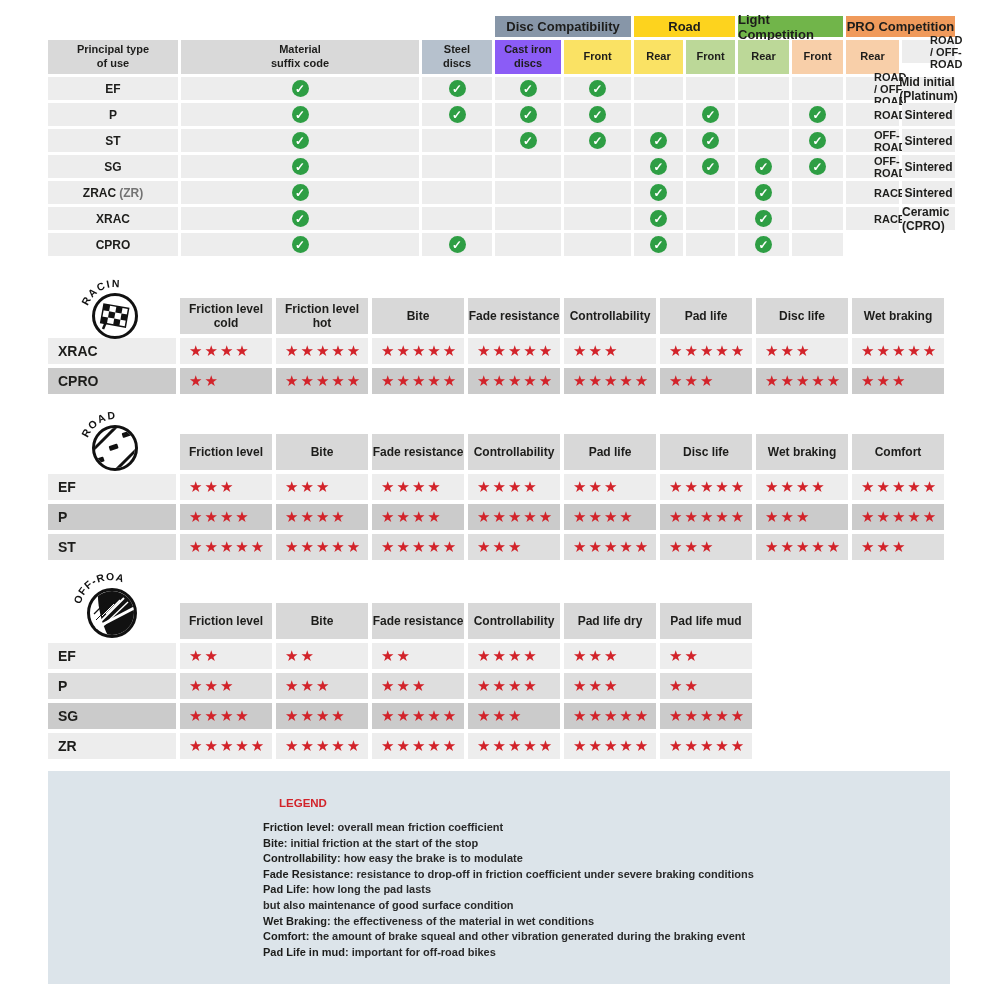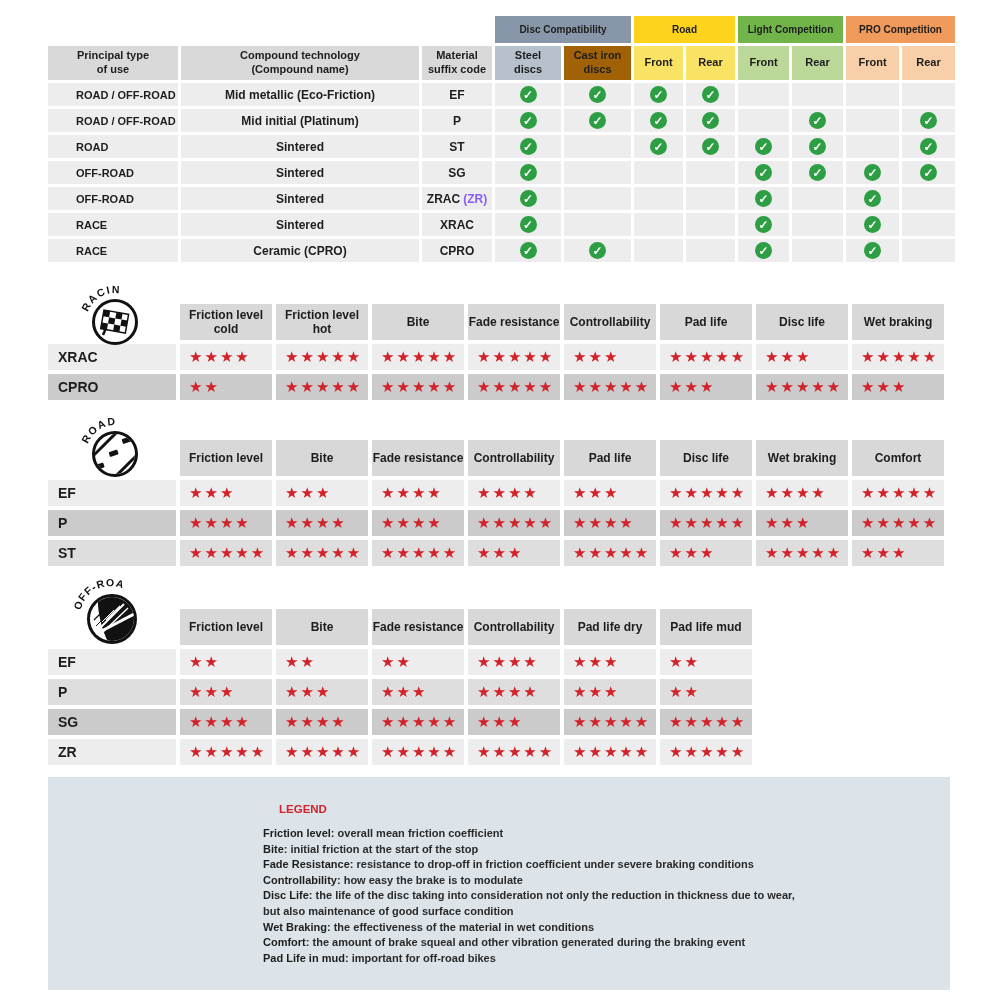--- a/index.html
+++ b/index.html
@@ -4,29 +4,29 @@
 <style>
   * { box-sizing: border-box; }
   body { margin:0; width:1000px; height:1000px; background:#fff;
          font-family:"Liberation Sans", sans-serif; color:#1d1d1b; }
   .page { position:relative; width:1000px; height:1000px; padding:16px 0 0 48px; }
 
   
   .compat { display:grid; gap:3px;
     grid-template-columns:130px 238px 70px 66px 67px 49px 49px 51px 51px 53px 53px;
     width:904px; }
-  .compat .gh { height:27px; display:flex; align-items:center; justify-content:center;
-    font-size:10px; font-weight:bold; grid-column:span 2; }
+  .compat .gh { height:21px; display:flex; align-items:center; justify-content:center;
+    font-size:13px; font-weight:bold; grid-column:span 2; }
   .compat .spacer { grid-column:1 / span 3; background:transparent; }
   .compat .ch { height:34px; display:flex; align-items:center; justify-content:center;
     text-align:center; font-size:11px; font-weight:bold; white-space:pre-line; line-height:1.25; }
   .compat .cell { height:23px; background:#ededed; display:flex; align-items:center;
     justify-content:center; font-size:12px; font-weight:bold; }
   .compat .use { justify-content:flex-start; padding-left:28px; font-size:11px; }
-  .compat .note { color:#8b5cf6; font-weight:bold; margin-left:3px; }
+  .compat .note { color:#737373; font-weight:bold; margin-left:3px; }
   .check { width:17px; height:17px; border-radius:50%; background:#2e9e44; color:#fff;
     font-size:12px; font-weight:bold; display:flex; align-items:center; justify-content:center; }
 
   
   .rsec { position:relative; }
   .rsec.racing  { margin-top:42px; }
   .rsec.road    { margin-top:40px; }
   .rsec.offroad { margin-top:43px; }
   .rgrid { display:grid; gap:4px; }
   .cols8 { grid-template-columns:128px repeat(8, 92px); width:900px; }
@@ -59,36 +59,33 @@
 <div class="page">
 
   <div class="compat">
       <div class="gh spacer"></div>
       <div class="gh" style="background: rgb(135, 150, 168);">Disc Compatibility</div>
       <div class="gh" style="background: rgb(253, 211, 30);">Road</div>
       <div class="gh" style="background: rgb(113, 181, 74);">Light Competition</div>
       <div class="gh" style="background: rgb(240, 154, 91);">PRO Competition</div>
       <div class="ch" style="background: rgb(217, 217, 217);">Principal type
 of use</div>
-      <div class="ch" style="background: rgb(217, 217, 217);">Compound technology
-(Compound name)</div>
       <div class="ch" style="background: rgb(217, 217, 217);">Material
 suffix code</div>
       <div class="ch" style="background: rgb(182, 193, 205);">Steel
 discs</div>
-      <div class="ch" style="background: #a16207;">Cast iron
+      <div class="ch" style="background: #8b5cf6;">Cast iron
 discs</div>
       <div class="ch" style="background: rgb(250, 226, 100);">Front</div>
       <div class="ch" style="background: rgb(250, 226, 100);">Rear</div>
       <div class="ch" style="background: rgb(188, 216, 152);">Front</div>
       <div class="ch" style="background: rgb(188, 216, 152);">Rear</div>
       <div class="ch" style="background: rgb(248, 207, 169);">Front</div>
       <div class="ch" style="background: rgb(248, 207, 169);">Rear</div>
       <div class="cell use">ROAD / OFF-ROAD</div>
-      <div class="cell tech">Mid metallic (Eco-Friction)</div>
       <div class="cell code">EF</div>
       <div class="cell">
         <span class="check">✓</span>
       </div>
       <div class="cell">
         <span class="check">✓</span>
       </div>
       <div class="cell">
         <span class="check">✓</span>
       </div>
@@ -398,23 +395,23 @@
         <div class="rstars light">★★★★★</div>
         <div class="rstars light">★★★★★</div>
       </div>
   </div>
 
   <div class="legend">
     <div class="legend-title">LEGEND</div>
     <div>
         <p><b>Friction level</b>: overall mean friction coefficient</p>
         <p><b>Bite</b>: initial friction at the start of the stop</p>
+        <p><b>Controllability</b>: how easy the brake is to modulate</p>
         <p><b>Fade Resistance</b>: resistance to drop-off in friction coefficient under severe braking conditions</p>
-        <p><b>Controllability</b>: how easy the brake is to modulate</p>
-        <p><b>Disc Life</b>: the life of the disc taking into consideration not only the reduction in thickness due to wear,</p>
+        <p><b>Pad Life</b>: how long the pad lasts</p>
         <p>but also maintenance of good surface condition</p>
         <p><b>Wet Braking</b>: the effectiveness of the material in wet conditions</p>
         <p><b>Comfort</b>: the amount of brake squeal and other vibration generated during the braking event</p>
         <p><b>Pad Life in mud</b>: important for off-road bikes</p>
       </div>
   </div>
 
 </div>
 
 </body></html>

